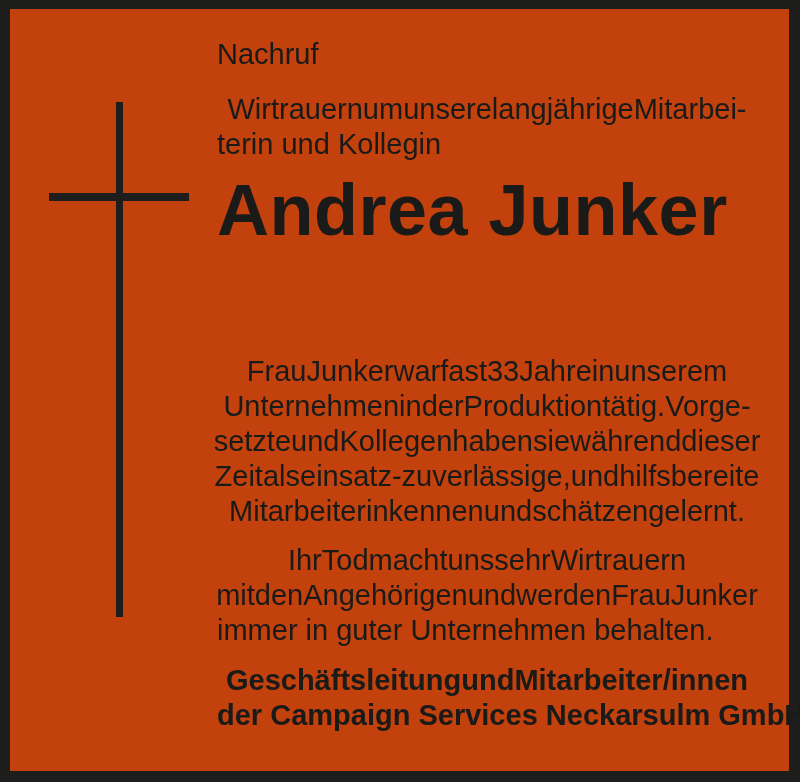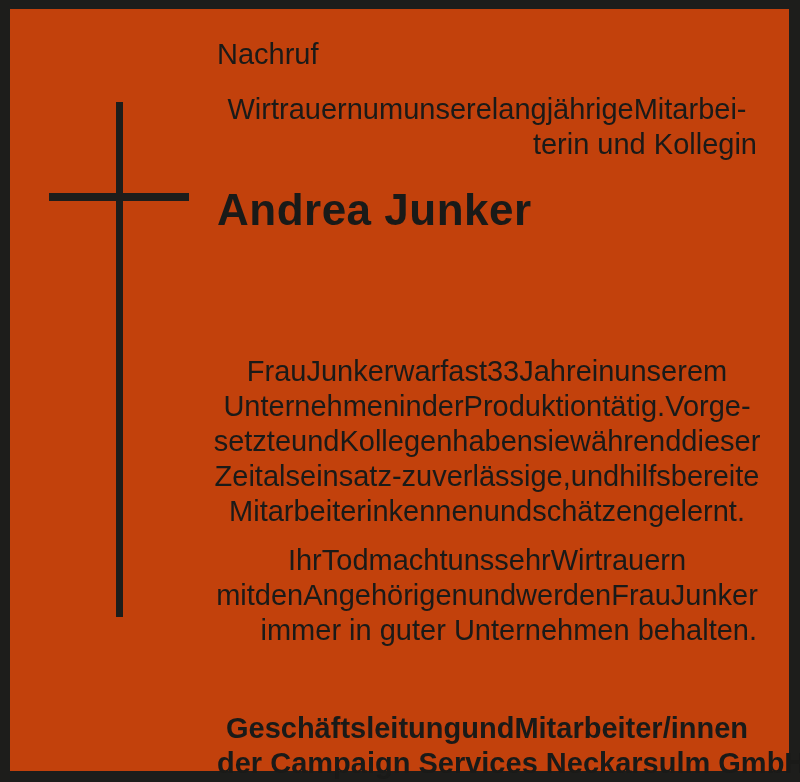--- a/index.html
+++ b/index.html
@@ -35,31 +35,31 @@
   .block {
     position: absolute;
     left: 217px;
     width: 540px;
     color: #1a1a18;
     font-size: 29px;
     line-height: 35px;
   }
   .kicker      { top: 37px; }
   .intro       { top: 92px; }
-  .name        { top: 180px; font-size: 44px; line-height: 60px; font-weight: 700; letter-spacing: 0.5px; }
+  .name        { top: 180px; font-size: 72px; line-height: 60px; font-weight: 700; letter-spacing: 0.5px; }
   .death-info  { top: 264px; }
   .tribute     { top: 354px; }
   .condolence  { top: 543px; }
-  .signature   { top: 663px; font-weight: 700; margin-top: 48px; }
+  .signature   { top: 663px; font-weight: 700; }
   .line { height: 35px; overflow: visible; white-space: nowrap; }
   .line.just {
     display: flex;
     justify-content: center;
   }
-  .line.plain { text-align: right; }
+  .line.plain { text-align: left; }
   .line.just span { white-space: nowrap; }
 </style>
 </head>
 <body>
 
 <div class="page">
 
   <div class="frame"></div>
 
   <div>

